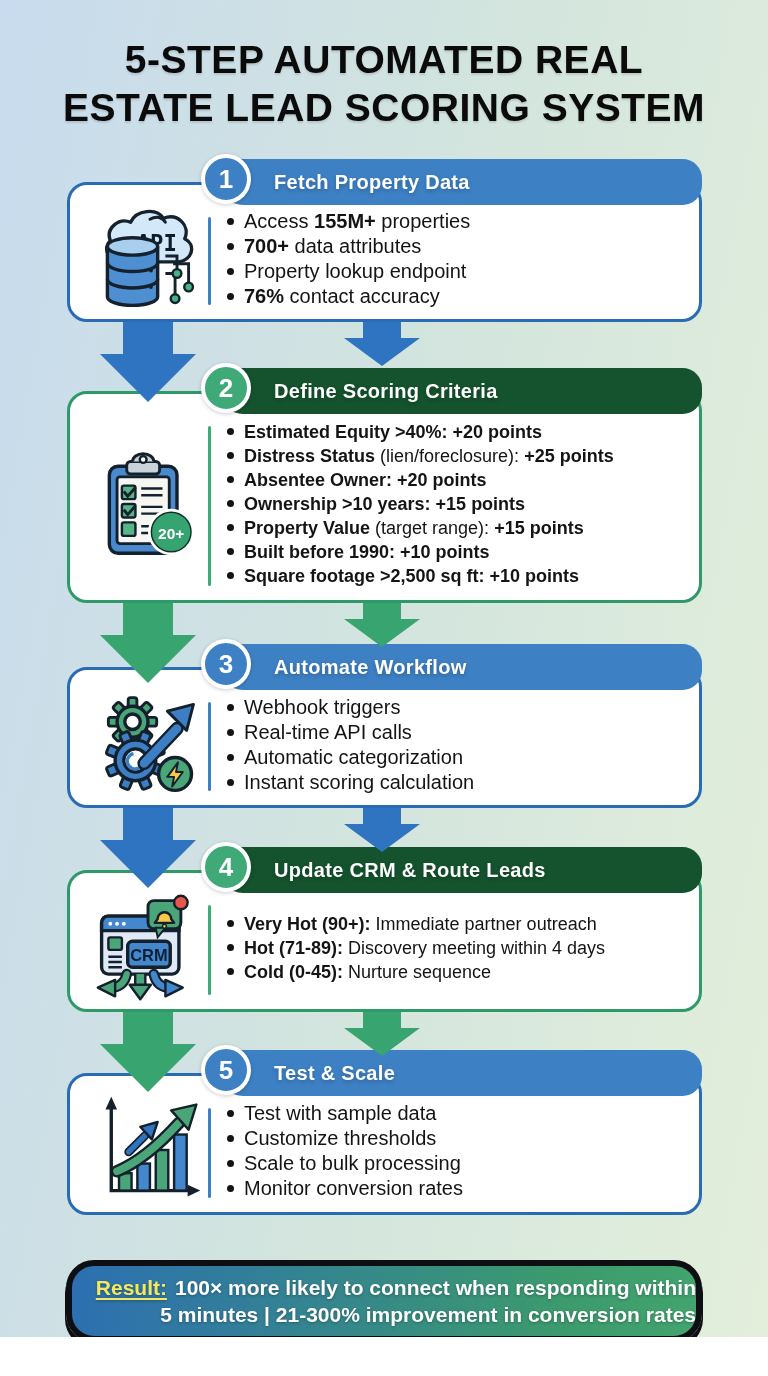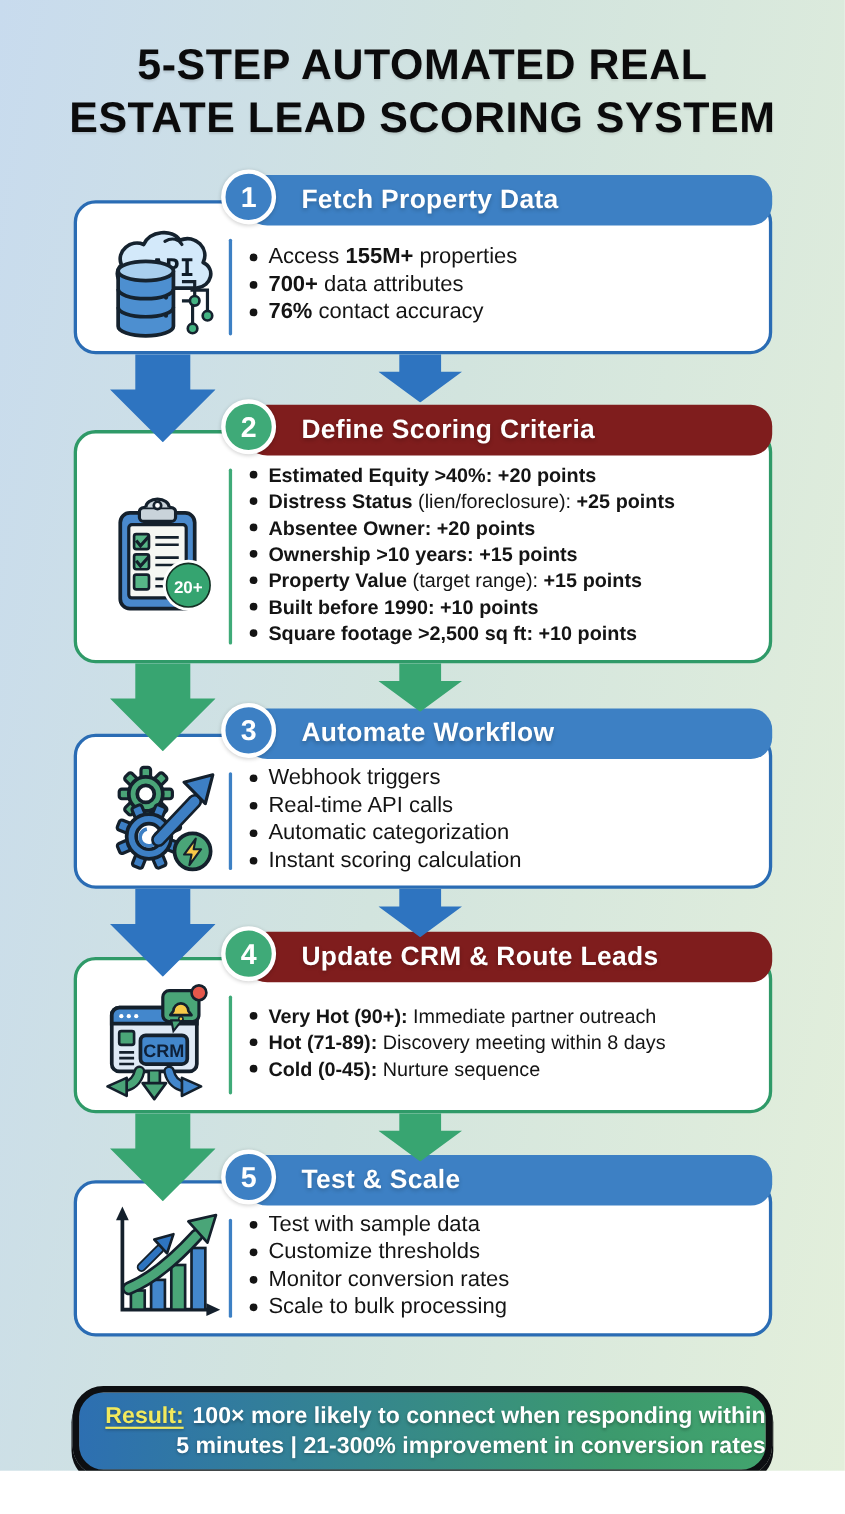--- a/index.html
+++ b/index.html
@@ -27,25 +27,25 @@
   .s1 { top:182px;  height:140px; }
   .s2 { top:391px;  height:212px; }
   .s3 { top:667px;  height:141px; }
   .s4 { top:870px;  height:142px; }
   .s5 { top:1073px; height:142px; }
 
   .hdr {
     position:absolute; top:-26px; left:150px; right:-3px; height:46px;
     border-radius:26px 22px 22px 26px; z-index:3;
     display:flex; align-items:center; padding-left:54px;
-    color:#fff; font-weight:700; font-size:24px; letter-spacing:.3px;
+    color:#fff; font-weight:700; font-size:20px; letter-spacing:.3px;
     text-shadow:0 2px 4px rgba(0,0,0,.22); white-space:nowrap;
   }
   .blue  .hdr { background:#3d80c4; }
-  .green .hdr { background:#7f1d1d; }
+  .green .hdr { background:#14532d; }
 
   .num {
     position:absolute; top:-31px; left:131px; width:50px; height:50px;
     border-radius:50%; border:4px solid #fff; z-index:4;
     display:flex; align-items:center; justify-content:center;
     color:#fff; font-size:26px; font-weight:700;
     box-shadow:0 1px 4px rgba(0,0,0,.2);
   }
   .blue  .num { background:#3d80c4; }
   .green .num { background:#3faa78; }
@@ -131,20 +131,21 @@
         </g>
         <circle cx="90" cy="76" r="4.5" fill="#45b483" stroke="#15222e" stroke-width="2.5"></circle>
         <circle cx="102" cy="90" r="4.5" fill="#45b483" stroke="#15222e" stroke-width="2.5"></circle>
         <circle cx="88" cy="102" r="4.5" fill="#45b483" stroke="#15222e" stroke-width="2.5"></circle>
       </svg>
     </div>
     <div class="divider"></div>
     <ul class="bullets">
         <li><span>Access </span><b>155M+</b><span> properties</span></li>
         <li><b>700+</b><span> data attributes</span></li>
+        <li><span>Property lookup endpoint</span></li>
         <li><b>76%</b><span> contact accuracy</span></li>
       </ul>
   </section>
 
   <svg class="arrow" style="left:100px;top:322px" width="96" height="80" viewBox="0 0 96 80">
     <polygon points="23,0 73,0 73,32 96,32 48,80 0,32 23,32" fill="#2e74c0"></polygon>
   </svg>
   <svg class="arrow" style="left:344px;top:322px" width="76" height="44" viewBox="0 0 76 44">
     <polygon points="19,0 57,0 57,16 76,16 38,44 0,16 19,16" fill="#2e74c0"></polygon>
   </svg>
@@ -276,21 +277,21 @@
         <path d="M38 88 C36 97 30 101 24 102" fill="none" stroke="#4aa578" stroke-width="6.5" stroke-linecap="round"></path>
         <polygon points="26,94 8,102 26,111" fill="#4aa578" stroke="#14202c" stroke-width="2.5" stroke-linejoin="round"></polygon>
         <path d="M66 88 C68 97 74 101 80 102" fill="none" stroke="#14202c" stroke-width="11" stroke-linecap="round"></path>
         <path d="M66 88 C68 97 74 101 80 102" fill="none" stroke="#4387cc" stroke-width="6.5" stroke-linecap="round"></path>
         <polygon points="78,94 96,102 78,111" fill="#4387cc" stroke="#14202c" stroke-width="2.5" stroke-linejoin="round"></polygon>
       </svg>
     </div>
     <div class="divider"></div>
     <ul class="bullets">
         <li><b>Very Hot (90+):</b><span> Immediate partner outreach</span></li>
-        <li><b>Hot (71-89):</b><span> Discovery meeting within 8 days</span></li>
+        <li><b>Hot (71-89):</b><span> Discovery meeting within 4 days</span></li>
         <li><b>Cold (0-45):</b><span> Nurture sequence</span></li>
       </ul>
   </section>
 
   <svg class="arrow" style="left:100px;top:1012px" width="96" height="80" viewBox="0 0 96 80">
     <polygon points="23,0 73,0 73,32 96,32 48,80 0,32 23,32" fill="#38a571"></polygon>
   </svg>
   <svg class="arrow" style="left:344px;top:1012px" width="76" height="44" viewBox="0 0 76 44">
     <polygon points="19,0 57,0 57,16 76,16 38,44 0,16 19,16" fill="#38a571"></polygon>
   </svg>
@@ -314,22 +315,22 @@
         <polygon points="84,19 110,13 102,39" fill="#4aa578" stroke="#14202c" stroke-width="2.5" stroke-linejoin="round"></polygon>
         <path d="M40 62 C48 54 52 50 57 45" fill="none" stroke="#14202c" stroke-width="9" stroke-linecap="round"></path>
         <path d="M40 62 C48 54 52 50 57 45" fill="none" stroke="#2e74c0" stroke-width="5.5" stroke-linecap="round"></path>
         <polygon points="52,36 70,31 64,49" fill="#2e74c0" stroke="#14202c" stroke-width="2.5" stroke-linejoin="round"></polygon>
       </svg>
     </div>
     <div class="divider"></div>
     <ul class="bullets">
         <li><span>Test with sample data</span></li>
         <li><span>Customize thresholds</span></li>
+        <li><span>Scale to bulk processing</span></li>
         <li><span>Monitor conversion rates</span></li>
-        <li><span>Scale to bulk processing</span></li>
       </ul>
   </section>
 
   <div class="result">
     <div>
       <span class="label">Result:</span><span>100× more likely to connect when responding within</span>
     </div>
     <div>5 minutes | 21-300% improvement in conversion rates</div>
   </div>
 

